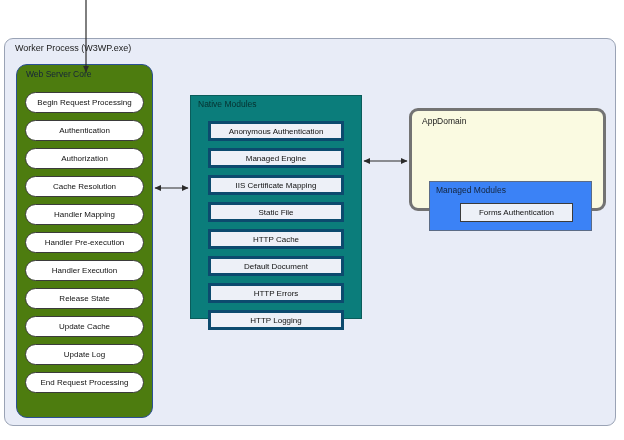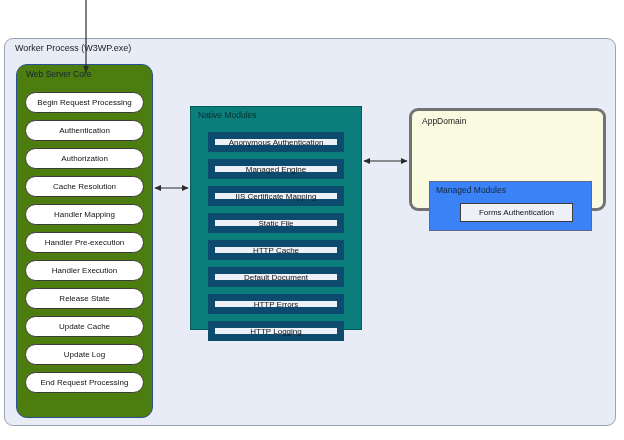--- a/index.html
+++ b/index.html
@@ -75,21 +75,21 @@
     font-size: 8px;
     color: #111111;
     box-sizing: border-box;
     white-space: nowrap;
   }
 
   
   .native-modules {
     position: absolute;
     left: 190px;
-    top: 106px;
+    top: 95px;
     width: 172px;
     height: 224px;
     background: #0B7D7B;
     border: 1px solid #0a5c5b;
     box-sizing: border-box;
   }
   .nm-label {
     position: absolute;
     left: 7px;
     top: 3px;
@@ -100,21 +100,21 @@
   .nm-list {
     position: absolute;
     left: 17px;
     top: 25px;
     right: 17px;
   }
   .nm-item {
     height: 20px;
     margin-bottom: 7px;
     background: #EDF0F7;
-    border: 7px solid #0c4a6e;
+    border: 3px solid #0c4a6e;
     display: flex;
     align-items: center;
     justify-content: center;
     font-size: 8px;
     color: #111111;
     box-sizing: border-box;
     white-space: nowrap;
   }
 
   

